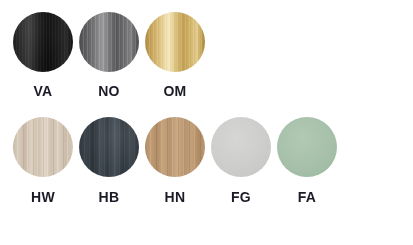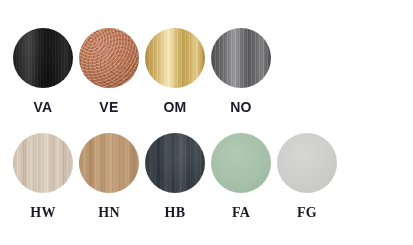--- a/index.html
+++ b/index.html
@@ -18,21 +18,21 @@
     width: 413px;
     height: 245px;
     box-sizing: border-box;
     padding: 0;
   }
   .swatch-row {
     display: flex;
     align-items: flex-start;
     padding-left: 10px;
   }
-  .swatch-row.row-1 { padding-top: 28px; }
+  .swatch-row.row-1 { padding-top: 12px; }
   .swatch-row.row-2 { padding-top: 19px; }
 
   .swatch-cell {
     width: 66px;
     display: flex;
     flex-direction: column;
     align-items: center;
   }
   .swatch-disc {
     width: 60px;
@@ -49,21 +49,21 @@
   }
   .swatch-label {
     margin-top: 12px;
     font-size: 14px;
     font-weight: bold;
     letter-spacing: 0.3px;
     color: #1b1b28;
     line-height: 1;
     text-align: center;
   }
-  .row-2 .swatch-label { margin-top: 13px; font-family: Liberation Serif, serif; }
+  .row-2 .swatch-label { margin-top: 13px; }
 
   
   .m-va {
     background:
       linear-gradient(90deg,
         #191919 0%, #2e2e2e 18%, #3a3a3a 27%,
         #161616 45%, #0d0d0d 58%, #1c1c1c 76%,
         #2a2a2a 88%, #111111 100%);
   }
   .m-va-grain {
@@ -210,73 +210,67 @@
 
   <div class="swatch-row row-1">
 
     <div class="swatch-cell">
       <div class="swatch-disc m-va">
         <div class="tex m-va-grain"></div>
       </div>
       <div class="swatch-label">VA</div>
     </div>
 
-    <div class="swatch-cell">
-      <div class="swatch-disc m-ve">
-        <div class="tex m-ve-grain"></div>
-      </div>
-      <div class="swatch-label">VE</div>
-    </div>
-
+
+
+    <div class="swatch-cell">
+      <div class="swatch-disc m-no">
+        <div class="tex m-brush"></div>
+      </div>
+      <div class="swatch-label">NO</div>
+    </div>
 
     <div class="swatch-cell">
       <div class="swatch-disc m-om">
         <div class="tex m-brush"></div>
       </div>
       <div class="swatch-label">OM</div>
     </div>
 
-    <div class="swatch-cell">
-      <div class="swatch-disc m-no">
-        <div class="tex m-brush"></div>
-      </div>
-      <div class="swatch-label">NO</div>
-    </div>
-
 
   </div>
 
   <div class="swatch-row row-2">
 
     <div class="swatch-cell">
       <div class="swatch-disc m-hw">
         <div class="tex m-hw-grain"></div>
       </div>
       <div class="swatch-label">HW</div>
     </div>
 
     <div class="swatch-cell">
+      <div class="swatch-disc m-hb">
+        <div class="tex m-hb-grain"></div>
+      </div>
+      <div class="swatch-label">HB</div>
+    </div>
+
+    <div class="swatch-cell">
       <div class="swatch-disc m-hn">
         <div class="tex m-hn-grain"></div>
       </div>
       <div class="swatch-label">HN</div>
     </div>
 
     <div class="swatch-cell">
-      <div class="swatch-disc m-hb">
-        <div class="tex m-hb-grain"></div>
-      </div>
-      <div class="swatch-label">HB</div>
+      <div class="swatch-disc m-fg"></div>
+      <div class="swatch-label">FG</div>
     </div>
 
     <div class="swatch-cell">
       <div class="swatch-disc m-fa"></div>
       <div class="swatch-label">FA</div>
     </div>
 
-    <div class="swatch-cell">
-      <div class="swatch-disc m-fg"></div>
-      <div class="swatch-label">FG</div>
-    </div>
-
   </div>
 
 </div>
 
 </body></html>

